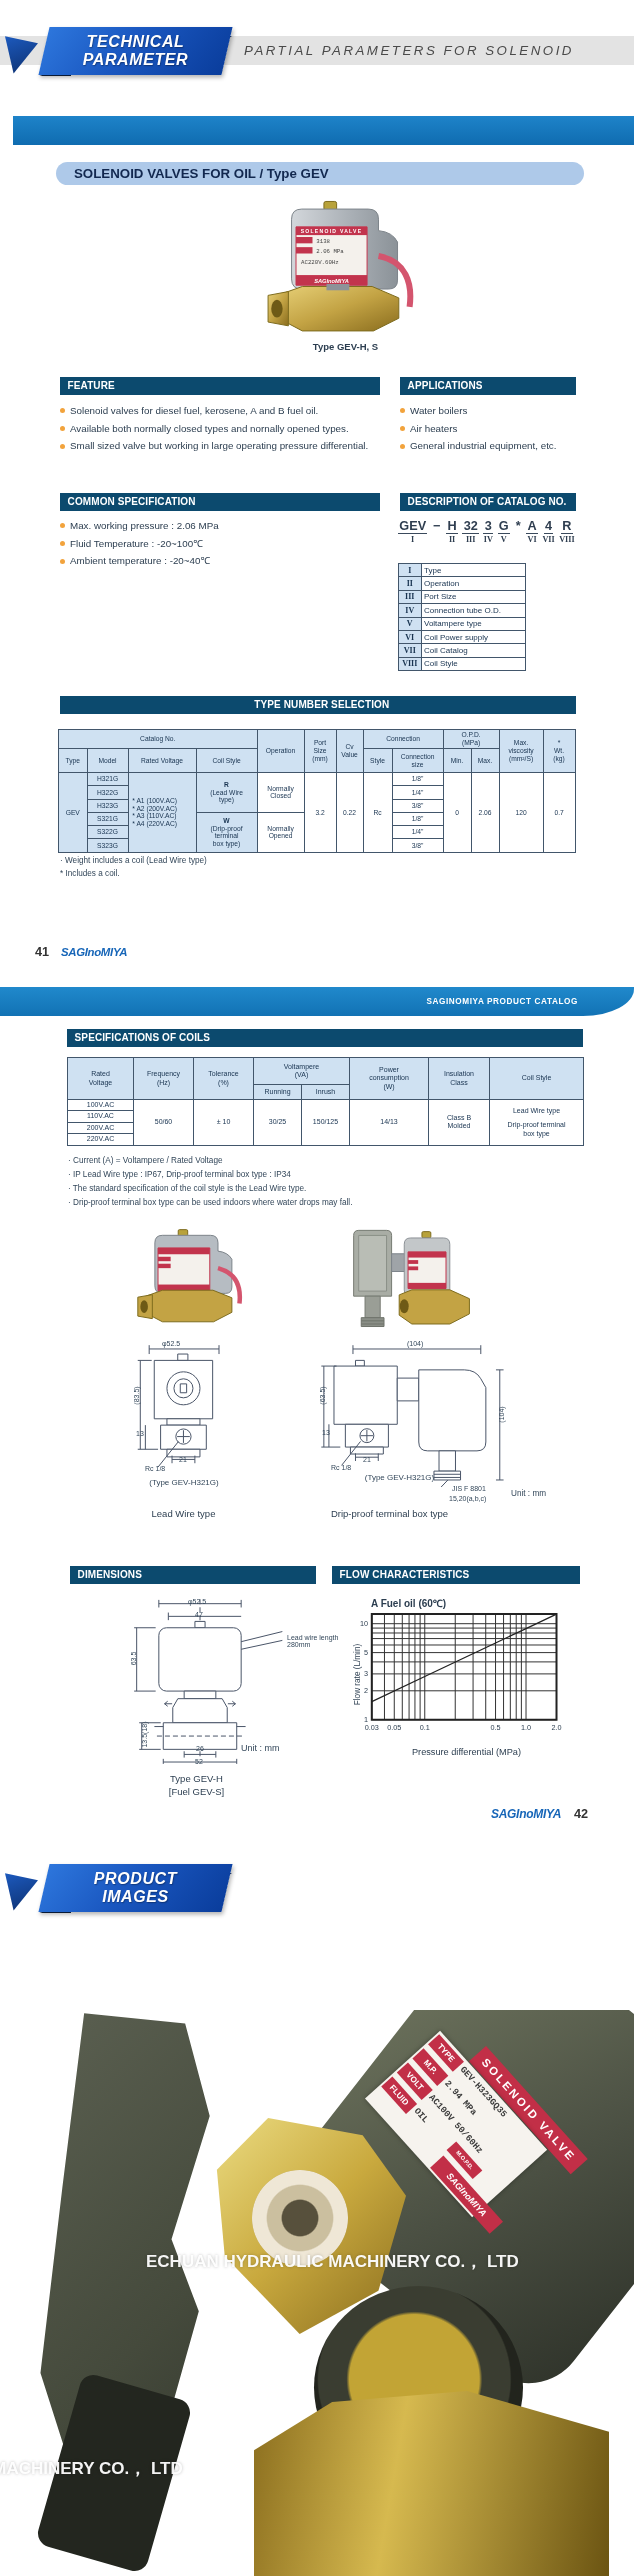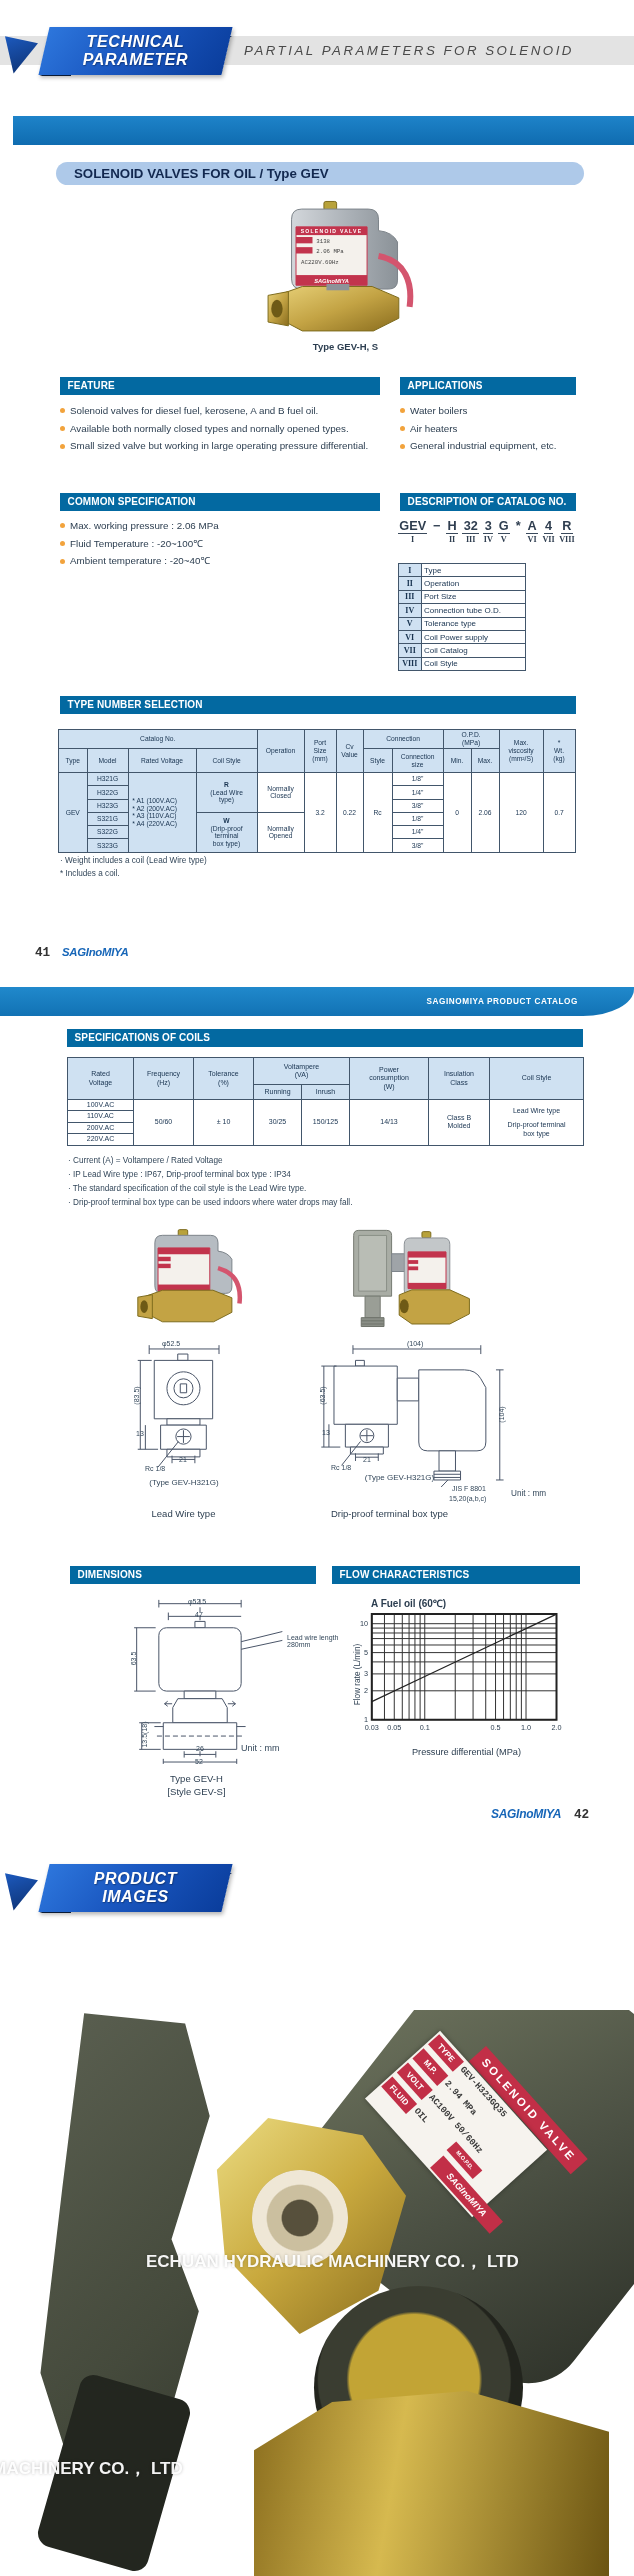--- a/index.html
+++ b/index.html
@@ -25,21 +25,21 @@
            align-items:center;justify-content:center;color:#fff;font-style:italic;font-weight:800;
            font-size:16px;line-height:18px;letter-spacing:0.6px;text-shadow:0.6px 0.6px 1.3px rgba(0,0,0,.35);}
 
   .blue-bar{position:absolute;left:12.7px;top:116px;width:621px;height:28.5px;
             background:linear-gradient(#1e83c9,#0f6cb0);}
 
   .title-pill{position:absolute;left:56px;top:162px;width:528px;height:23px;border-radius:11.4px;
               background:#aec9e9;color:#12284f;font-weight:700;font-size:13.3px;line-height:23px;
               padding-left:18px;box-sizing:border-box;}
 
-  .sec-h{position:absolute;background:#0369a1;color:#fff;font-weight:700;font-size:10px;
+  .sec-h{position:absolute;background:#0c4a6e;color:#fff;font-weight:700;font-size:10px;
          line-height:18px;height:18px;padding-left:7.6px;box-sizing:border-box;letter-spacing:0.1px;}
 
   .bullet-list{position:absolute;font-size:9.8px;color:#2c3e50;}
   .bullet{position:relative;padding-left:10px;margin-bottom:5.7px;line-height:12px;}
   .bullet .dot{position:absolute;left:0;top:3.2px;width:5px;height:5px;border-radius:50%;background:#f2a33c;}
 
   
   .formula{position:absolute;left:398px;top:519px;display:flex;align-items:flex-start;}
   .seg{display:flex;flex-direction:column;align-items:center;margin-right:4.4px;}
   .seg .top{font-weight:700;font-size:12.7px;color:#2f3e50;line-height:14px;padding:0 1.3px;font-style:normal;}
@@ -54,21 +54,21 @@
   .blue-cell{background:#cfe1f2;}
   .pre{white-space:pre-line;}
 
   .legend-tb{position:absolute;left:398px;top:563px;width:128px;border:1.3px solid #3a4a5c;border-collapse:collapse;}
   .legend-tb td{border:0.6px solid #42566b;font-size:8px;height:12.4px;color:#17324f;padding:0 2.5px;}
   .legend-tb .num{width:16.5px;text-align:center;background:#cfe1f2;
                   font-family:"Liberation Serif",serif;font-weight:700;}
 
   .notes{position:absolute;font-size:8.2px;color:#33475a;line-height:12.7px;}
 
-  .pageno{font-size:12.7px;font-weight:700;color:#333;font-family:Liberation Mono, monospace;}
+  .pageno{font-size:12.7px;font-weight:700;color:#333;}
   .sglogo{font-style:italic;font-weight:800;color:#1766b8;letter-spacing:-0.3px;}
 
   .swoosh{position:absolute;left:0;top:987px;width:634px;height:29px;
           background:linear-gradient(#2089cc,#1272b4);border-bottom-right-radius:51px 27px;}
   .swoosh span{position:absolute;right:56px;top:0;line-height:29px;color:#fff;font-weight:700;
                font-size:8.2px;letter-spacing:0.6px;}
 
   .dim{position:absolute;font-size:7px;color:#33475a;white-space:nowrap;}
   .dim.rot{transform:rotate(-90deg);transform-origin:center;}
   .cap{position:absolute;font-size:8px;color:#33475a;text-align:center;}
@@ -256,38 +256,38 @@
     <tr>
           <td class="num">III</td>
           <td>Port Size</td>
         </tr>
     <tr>
           <td class="num">IV</td>
           <td>Connection tube O.D.</td>
         </tr>
     <tr>
           <td class="num">V</td>
-          <td>Tolerance type</td>
+          <td>Voltampere type</td>
         </tr>
     <tr>
           <td class="num">VI</td>
           <td>Coil Power supply</td>
         </tr>
     <tr>
           <td class="num">VII</td>
           <td>Coil Catalog</td>
         </tr>
     <tr>
           <td class="num">VIII</td>
           <td>Coil Style</td>
         </tr>
   </tbody>
     </table>
 
-  <div class="sec-h" style="left:60px;top:696px;width:516px;">TYPE NUMBER SELECTION</div>
+  <div class="sec-h" style="left:60px;top:696px;width:516px;text-align:center;">TYPE NUMBER SELECTION</div>
 
   <table class="tb abs" style="left:58px;top:729px;width:516px;font-size:6.7px;line-height:1.15;">
     <colgroup>
       <col style="width:28.5px">
         <col style="width:41px">
         <col style="width:68px">
         <col style="width:61px">
       <col style="width:47px">
         <col style="width:32px">
         <col style="width:27px">
@@ -620,21 +620,21 @@
   <span class="dim" style="left:188px;top:1598px;">φ52.5</span>
   <span class="dim" style="left:195px;top:1611px;">47</span>
   <span class="dim pre" style="left:287px;top:1634px;width:63px;white-space:pre-line;">Lead wire length
 280mm</span>
   <span class="dim rot" style="left:127px;top:1655px;">63.5</span>
   <span class="dim rot" style="left:131px;top:1731px;">13.5(18)</span>
   <span class="dim" style="left:196px;top:1745px;">26</span>
   <span class="dim" style="left:195px;top:1758px;">52</span>
   <span class="dim" style="left:241px;top:1743px;font-size:9px;">Unit : mm</span>
   <div class="cap2" style="left:146px;top:1773px;width:101px;font-weight:400;">Type GEV-H</div>
-  <div class="cap2" style="left:146px;top:1786px;width:101px;font-weight:400;">[Style GEV-S]</div>
+  <div class="cap2" style="left:146px;top:1786px;width:101px;font-weight:400;">[Fuel GEV-S]</div>
 
   <div class="flow-wrap">
     <span class="flow-title">A Fuel oil (60℃)</span>
     <span class="flow-ylab">Flow rate (L/min)</span>
     <svg id="flow-svg" width="273" height="136" viewBox="0 0 430 215" style="position:absolute;left:0;top:14px;">
         <line x1="40" y1="8" x2="40" y2="175" stroke="#333" stroke-width="1"></line>
         <line x1="60.00215815114478" y1="8" x2="60.00215815114478" y2="175" stroke="#333" stroke-width="1"></line>
         <line x1="75.51703735705365" y1="8" x2="75.51703735705365" y2="175" stroke="#333" stroke-width="1"></line>
         <line x1="88.1936166874075" y1="8" x2="88.1936166874075" y2="175" stroke="#333" stroke-width="1"></line>
         <line x1="98.9115117954807" y1="8" x2="98.9115117954807" y2="175" stroke="#333" stroke-width="1"></line>

